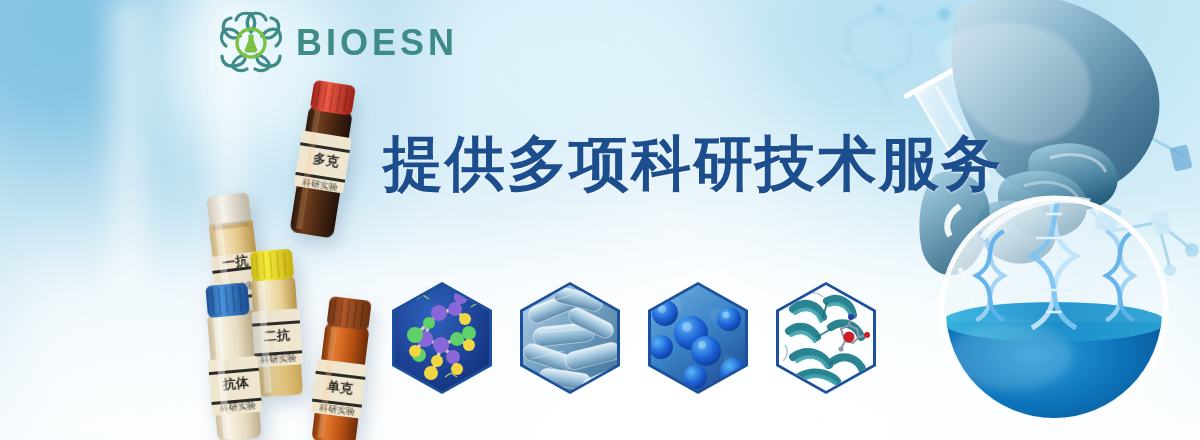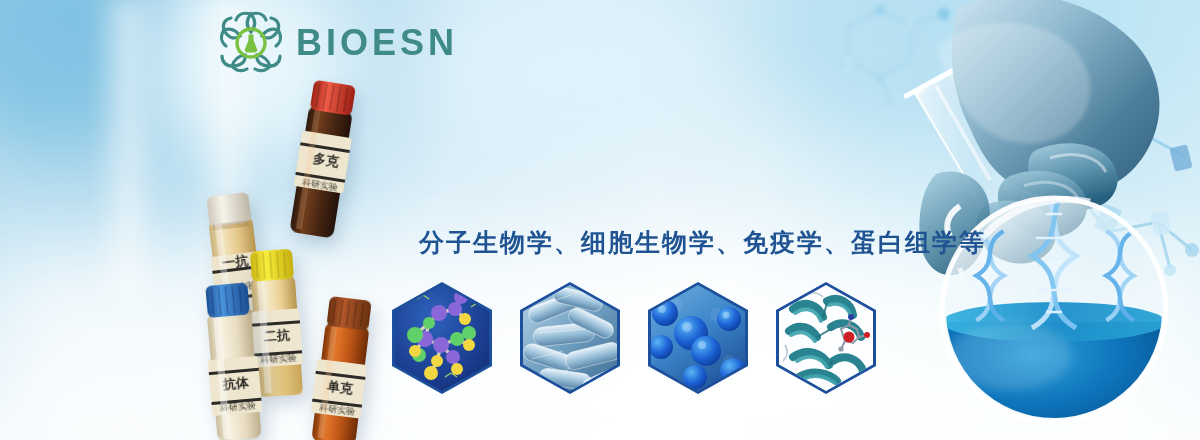--- a/index.html
+++ b/index.html
@@ -403,21 +403,21 @@
           <rect x="32.4" y="26.5" width="5.2" height="6" rx="1"></rect>
           <path d="M32.6,32 L29,41 C28.2,43 29.6,44.6 31.6,44.6 L38.4,44.6 C40.4,44.6 41.8,43 41,41 L37.4,32 Z"></path>
         </g>
       </svg>
     </div>
     <div class="logo-text">
       <span class="logo-en">BIOESN</span>
     </div>
   </div>
 
-  <div class="subhead">分子生物学、细胞生物学、免疫学、蛋白组学等</div>
+  <div class="headline">提供多项科研技术服务</div>
 
   <div class="hex-row">
 
     <div class="hex">
       <div class="hex-inner">
         <svg viewBox="0 0 94 106">
           <defs>
             <radialGradient id="hb1" cx="0.4" cy="0.3" r="0.9">
               <stop offset="0%" stop-color="#2f63bd"></stop>
                 <stop offset="60%" stop-color="#1b3f92"></stop>

